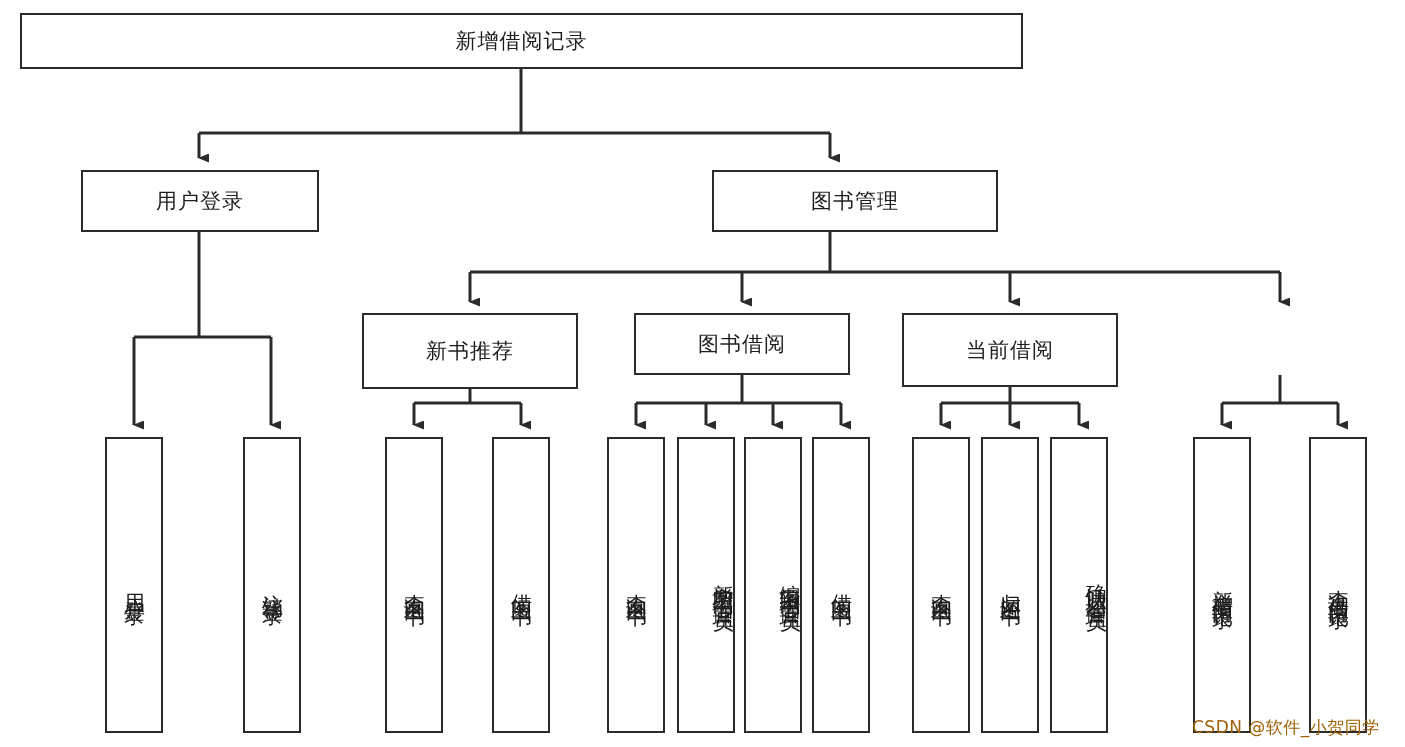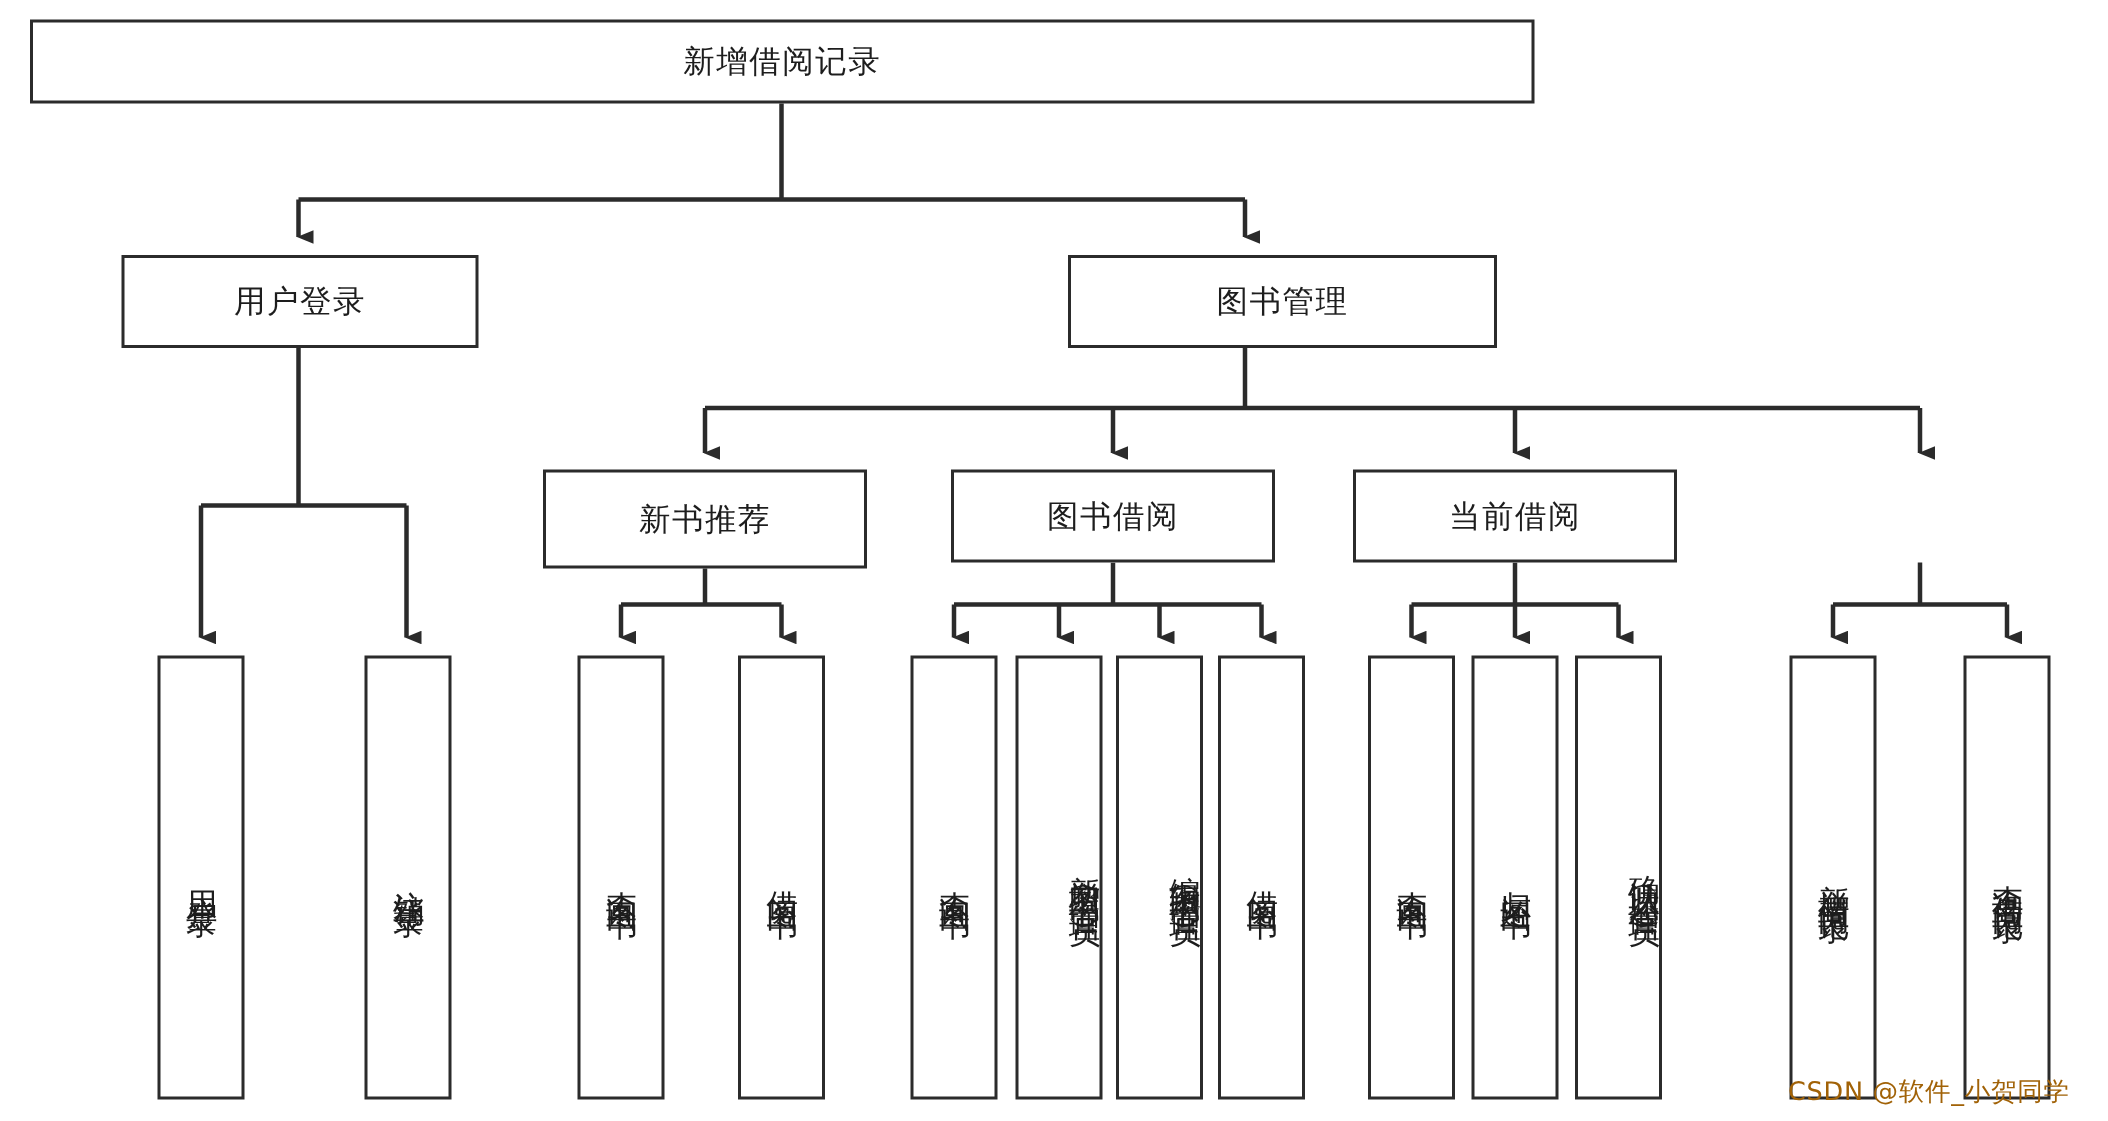--- a/index.html
+++ b/index.html
@@ -121,27 +121,27 @@
     <span class="node-label">新增借阅记录</span>
   </div>
 
   <div class="node-box horizontal" style="left:81px; top:170px; width:238px; height:62px;">
     <span class="node-label">用户登录</span>
   </div>
   <div class="node-box horizontal" style="left:712px; top:170px; width:286px; height:62px;">
     <span class="node-label">图书管理</span>
   </div>
 
-  <div class="node-box horizontal" style="left:362px; top:313px; width:216px; height:66px;">
+  <div class="node-box horizontal" style="left:362px; top:313px; width:216px; height:76px;">
     <span class="node-label">新书推荐</span>
   </div>
   <div class="node-box horizontal" style="left:634px; top:313px; width:216px; height:62px;">
     <span class="node-label">图书借阅</span>
   </div>
-  <div class="node-box horizontal" style="left:902px; top:313px; width:216px; height:62px;">
+  <div class="node-box horizontal" style="left:902px; top:313px; width:216px; height:74px;">
     <span class="node-label">当前借阅</span>
   </div>
 
   <div class="node-box vertical" style="left:105px; top:437px; width:58px; height:296px;">
     <span class="node-label">用户登录</span>
   </div>
   <div class="node-box vertical" style="left:243px; top:437px; width:58px; height:296px;">
     <span class="node-label">注销登录</span>
   </div>
 

